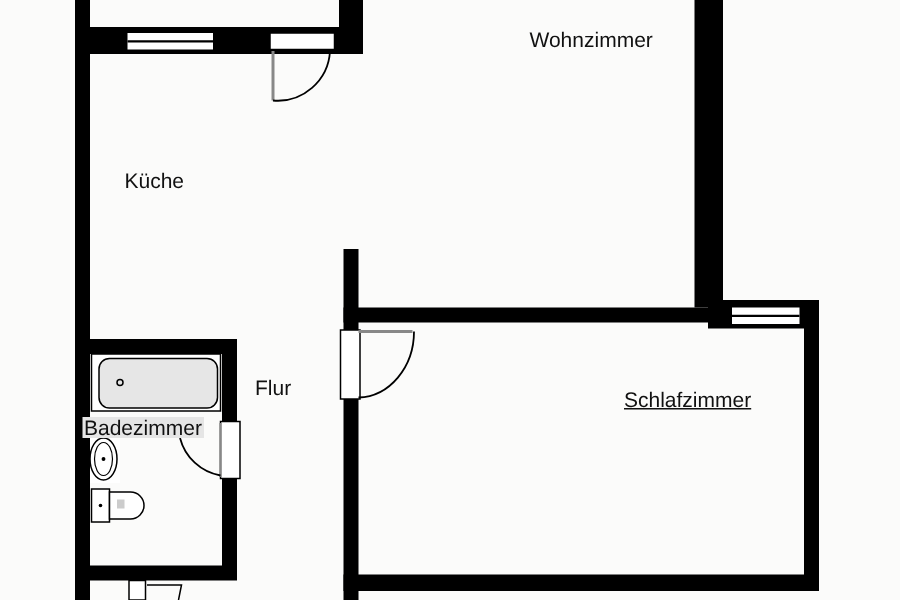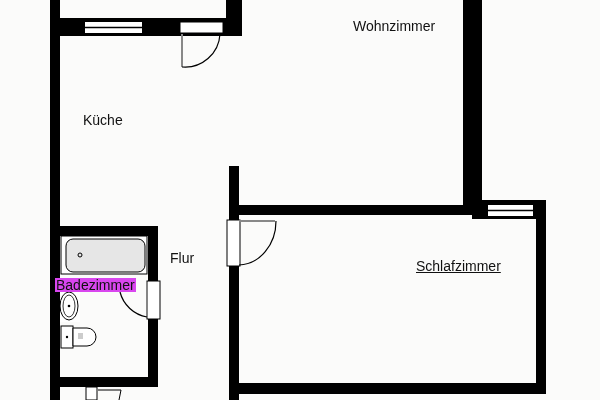--- a/index.html
+++ b/index.html
@@ -12,21 +12,21 @@
     #plan { position: absolute; left: 0; top: 0; width: 600px; height: 400px; }
     .room-label {
       position: absolute;
       font-family: "Liberation Sans", sans-serif;
       font-size: 14px;
       color: #111;
       white-space: nowrap;
       line-height: 1;
     }
     .room-label.bath {
-      background: #d946ef;
+      background: #e5e5e5;
       padding: 0 1px;
     }
   </style>
 </head>
 <body>
 
 <svg id="plan" viewBox="0 0 600 400" xmlns="http://www.w3.org/2000/svg">
 
   <g fill="#000">
 

